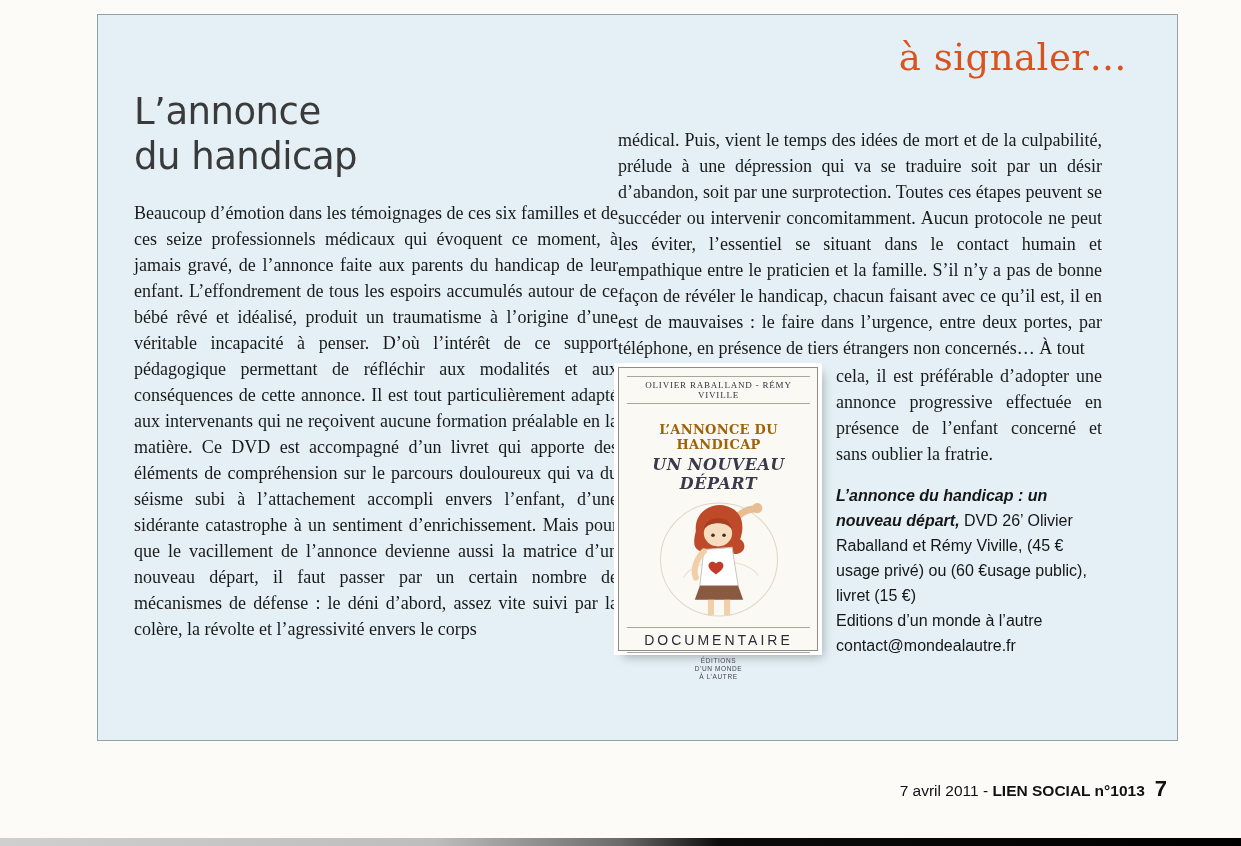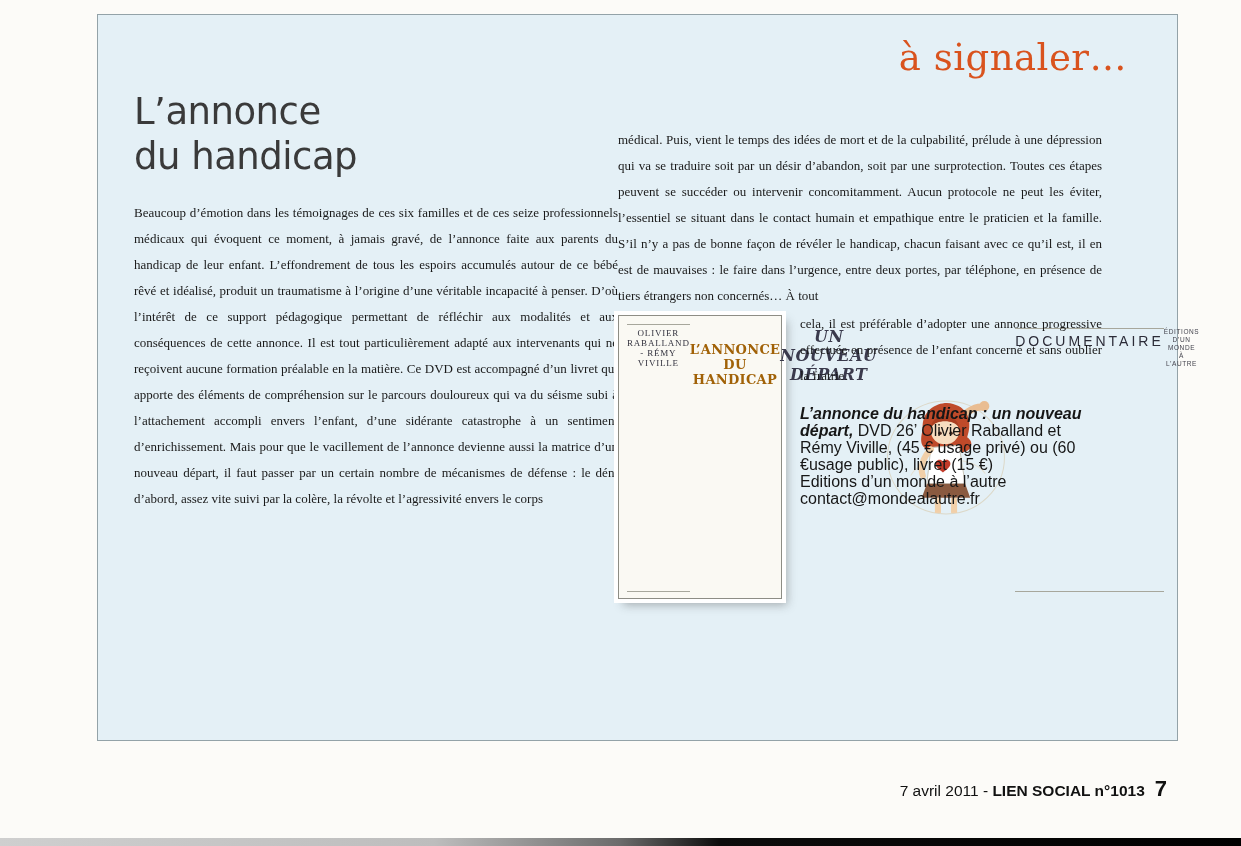--- a/index.html
+++ b/index.html
@@ -39,42 +39,43 @@
     font-weight: 400;
     font-size: 37px;
     line-height: 45px;
     letter-spacing: -0.5px;
     color: #3a3a3a;
     margin-bottom: 21px;
   }
 
   .body-text {
     font-family: "Liberation Serif", serif;
-    font-size: 13px;
+    font-size: 18px;
     line-height: 26px;
     color: #191919;
     text-align: justify;
   }
 
   .col-right { padding-top: 38px; }
 
   
   .wrap-zone { margin-top: 2px; }
   .wrap-zone::after { content: ""; display: block; clear: both; }
 
   .dvd-cover {
     float: left;
-    width: 164px;
+    width: 200px;
     height: 284px;
     margin: 4px 18px 6px 0;
     background: #faf9f3;
     border: 1px solid #8d8d85;
     box-shadow: 0 0 0 4px #ffffff, 5px 6px 9px rgba(50,50,50,0.35);
     padding: 8px 7px 6px 8px;
     display: flex;
+    flex-direction: column;
     text-align: center;
   }
   .dvd-authors {
     font-family: "Liberation Serif", serif;
     font-size: 9px;
     letter-spacing: 0.8px;
     color: #33333f;
     border-top: 1px solid #a7a79c;
     border-bottom: 1px solid #a7a79c;
     padding: 3px 0;
@@ -112,21 +113,21 @@
     font-size: 6.5px;
     line-height: 8px;
     letter-spacing: 0.6px;
     color: #44444e;
     padding: 4px 0 2px;
   }
 
   .caption {
     font-family: "Liberation Sans", sans-serif;
     font-size: 16px;
-    line-height: 17px;
+    line-height: 25px;
     color: #161616;
     padding-top: 16px;
   }
   .caption-title { font-weight: bold; font-style: italic; }
 
   
   .footer {
     position: absolute;
     right: 74px; top: 776px;
     font-family: "Liberation Sans", sans-serif;

